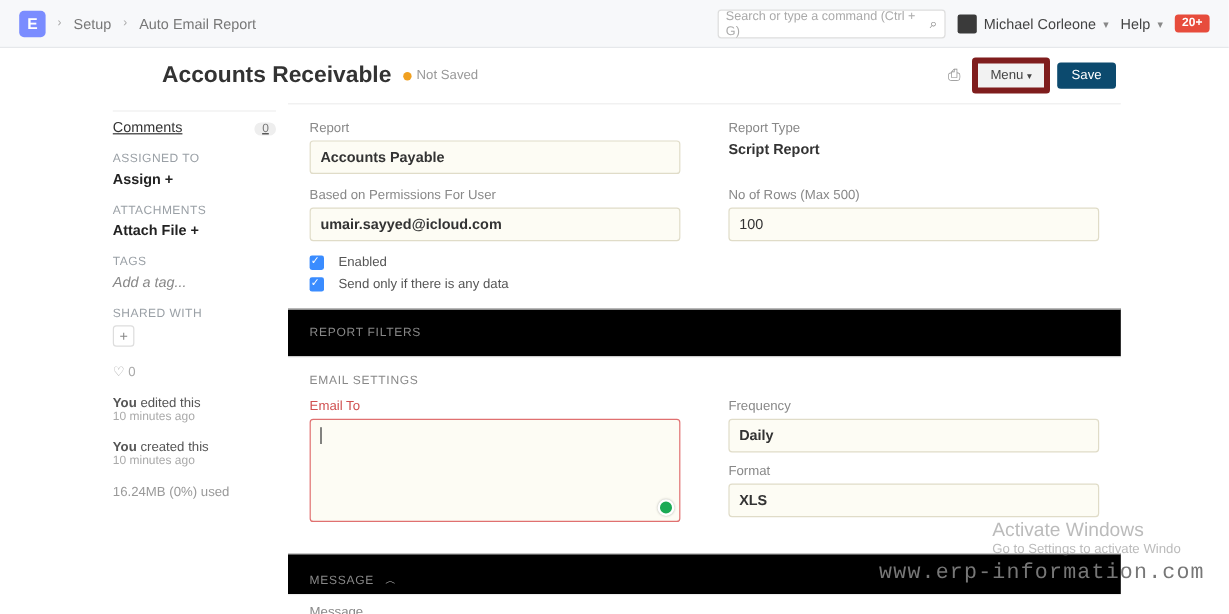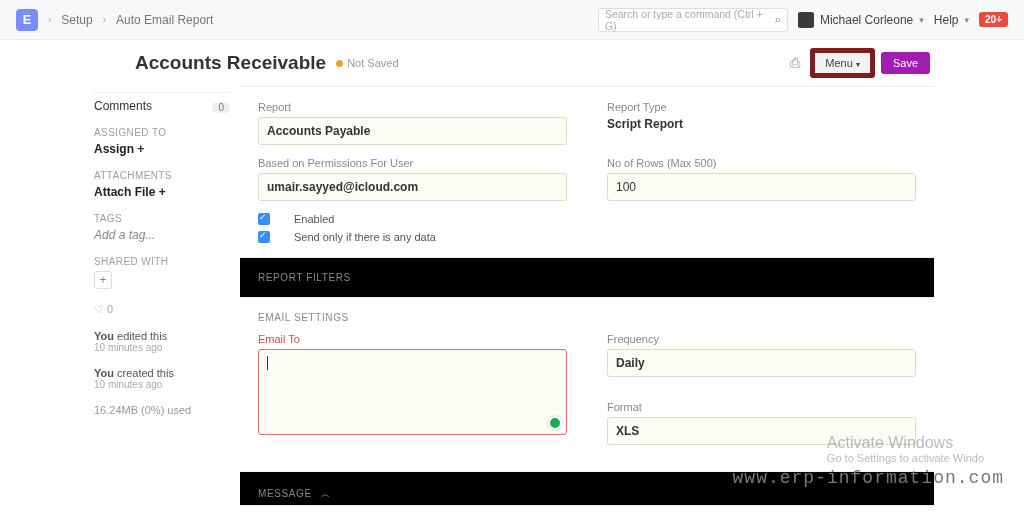--- a/index.html
+++ b/index.html
@@ -16,45 +16,45 @@
 .user { display: flex; align-items: center; gap: 6px; color: #444; font-size: 12px; }
 .badge { background: #e74c3c; color: #fff; padding: 2px 6px; border-radius: 3px; font-size: 10px; font-weight: bold; }
 .container { margin: 0 90px; }
 .titlebar { display: flex; align-items: center; height: 46px; padding: 0 4px; margin-left: 41px; }
 .title { font-size: 19px; font-weight: 600; color: #333; }
 .status-dot { width: 7px; height: 7px; background: #f0a020; border-radius: 50%; display: inline-block; margin: 0 4px 0 10px; }
 .status-txt { color: #999; font-size: 11px; }
 .titlebar-spacer { flex: 1; }
 .icon-btn { color: #888; font-size: 13px; margin-right: 10px; cursor: pointer; }
 .menu-btn { background: #f2f2f2; border: 5px solid #7f1d1d; padding: 4px 10px; border-radius: 3px; font-size: 11px; color: #444; margin-right: 6px; cursor: pointer; }
-.save-btn { background: #a21caf; color: #fff; border: none; padding: 5px 12px; border-radius: 3px; font-size: 11px; font-weight: 500; cursor: pointer; }
+.save-btn { background: #0c4a6e; color: #fff; border: none; padding: 5px 12px; border-radius: 3px; font-size: 11px; font-weight: 500; cursor: pointer; }
 .layout { display: flex; }
 .sidebar { width: 150px; padding: 6px 10px 0 4px; }
-.sb-row { display: flex; justify-content: space-between; align-items: flex-end; }
+.sb-row { display: flex; justify-content: space-between; align-items: flex-end; text-decoration: underline; }
 .sb-label { font-size: 10px; letter-spacing: 0.4px; color: #9aa0a6; margin-top: 14px; }
 .sb-bold { font-size: 12px; font-weight: 600; color: #222; margin-top: 4px; cursor: pointer; }
 .sb-grey { font-size: 12px; color: #888; font-style: italic; margin-top: 4px; }
 .sb-count { background: #eee; border-radius: 8px; padding: 0 6px; font-size: 10px; color: #777; }
 .sb-plus { width: 18px; height: 18px; border: 1px solid #ddd; border-radius: 3px; display: flex; align-items: center; justify-content: center; color: #888; font-size: 12px; margin-top: 4px; cursor: pointer; }
 .sb-meta { font-size: 11px; color: #555; margin-top: 14px; }
 .sb-meta-sub { font-size: 10px; color: #aaa; }
 .main { flex: 1; }
 .section { border-top: 1px solid #eee; padding: 14px 18px; }
 .section-grey { background: #000000; }
 .sec-head { font-size: 10px; letter-spacing: 0.6px; color: #888; }
 .form-row { display: flex; gap: 40px; margin-bottom: 12px; }
 .form-col { flex: 1; }
 .field-label { font-size: 11px; color: #888; margin-bottom: 4px; }
 .field-label.req { color: #d05050; }
 .input { width: 100%; height: 28px; border: 1px solid #e0dcc8; background: #fdfcf4; border-radius: 3px; padding: 0 8px; font-size: 12px; font-weight: 600; color: #333; display: flex; align-items: center; }
 .textarea { width: 100%; height: 86px; border: 1px solid #e07070; background: #fdfcf4; border-radius: 3px; padding: 6px 8px; position: relative; }
 .textarea .cursor { width: 1px; height: 14px; background: #333; }
 .textarea .grammarly { position: absolute; bottom: 4px; right: 4px; width: 14px; height: 14px; background: #1aaa55; border-radius: 50%; border: 2px solid #fff; box-shadow: 0 0 2px rgba(0,0,0,0.3); }
 .static-val { font-size: 12px; font-weight: 600; color: #333; }
-.checkbox-row { display: flex; align-items: center; gap: 24px; font-size: 11px; color: #555; margin-top: 6px; }
+.checkbox-row { display: flex; align-items: center; gap: 12px; font-size: 11px; color: #555; margin-top: 6px; }
 .chk { width: 12px; height: 12px; background: #3a8cff; border-radius: 2px; position: relative; }
 .chk::after { content: "✓"; color: #fff; font-size: 9px; position: absolute; left: 1px; top: -1px; }
 .collapse-arrow { color: #bbb; font-size: 9px; margin-left: 6px; }
 .watermark1 { position: absolute; right: 40px; bottom: 48px; color: rgba(120,120,120,0.5); font-size: 16px; }
 .watermark1 .sub { font-size: 11px; }
 .watermark2 { position: absolute; right: 20px; bottom: 24px; color: #777; font-size: 18px; font-family: "Courier New", monospace; letter-spacing: 1px; }
 </style>
 </head>
 <body>
 
@@ -169,21 +169,21 @@
             <div class="form-col">
               <div class="field-label req">Email To</div>
               <div class="textarea">
                 <div class="cursor"></div>
                 <div class="grammarly"></div>
               </div>
             </div>
             <div class="form-col">
               <div class="field-label">Frequency</div>
               <div class="input">Daily</div>
-              <div class="field-label" style="margin-top:24px;">Format</div>
+              <div class="field-label" style="margin-top:10px;">Format</div>
               <div class="input">XLS</div>
             </div>
           </div>
         </div>
 
         <div class="section section-grey" style="padding-bottom:4px;">
           <span class="sec-head">MESSAGE</span>
           <span class="collapse-arrow">︿</span>
         </div>
         <div class="section" style="padding-top:8px;padding-bottom:4px;">

